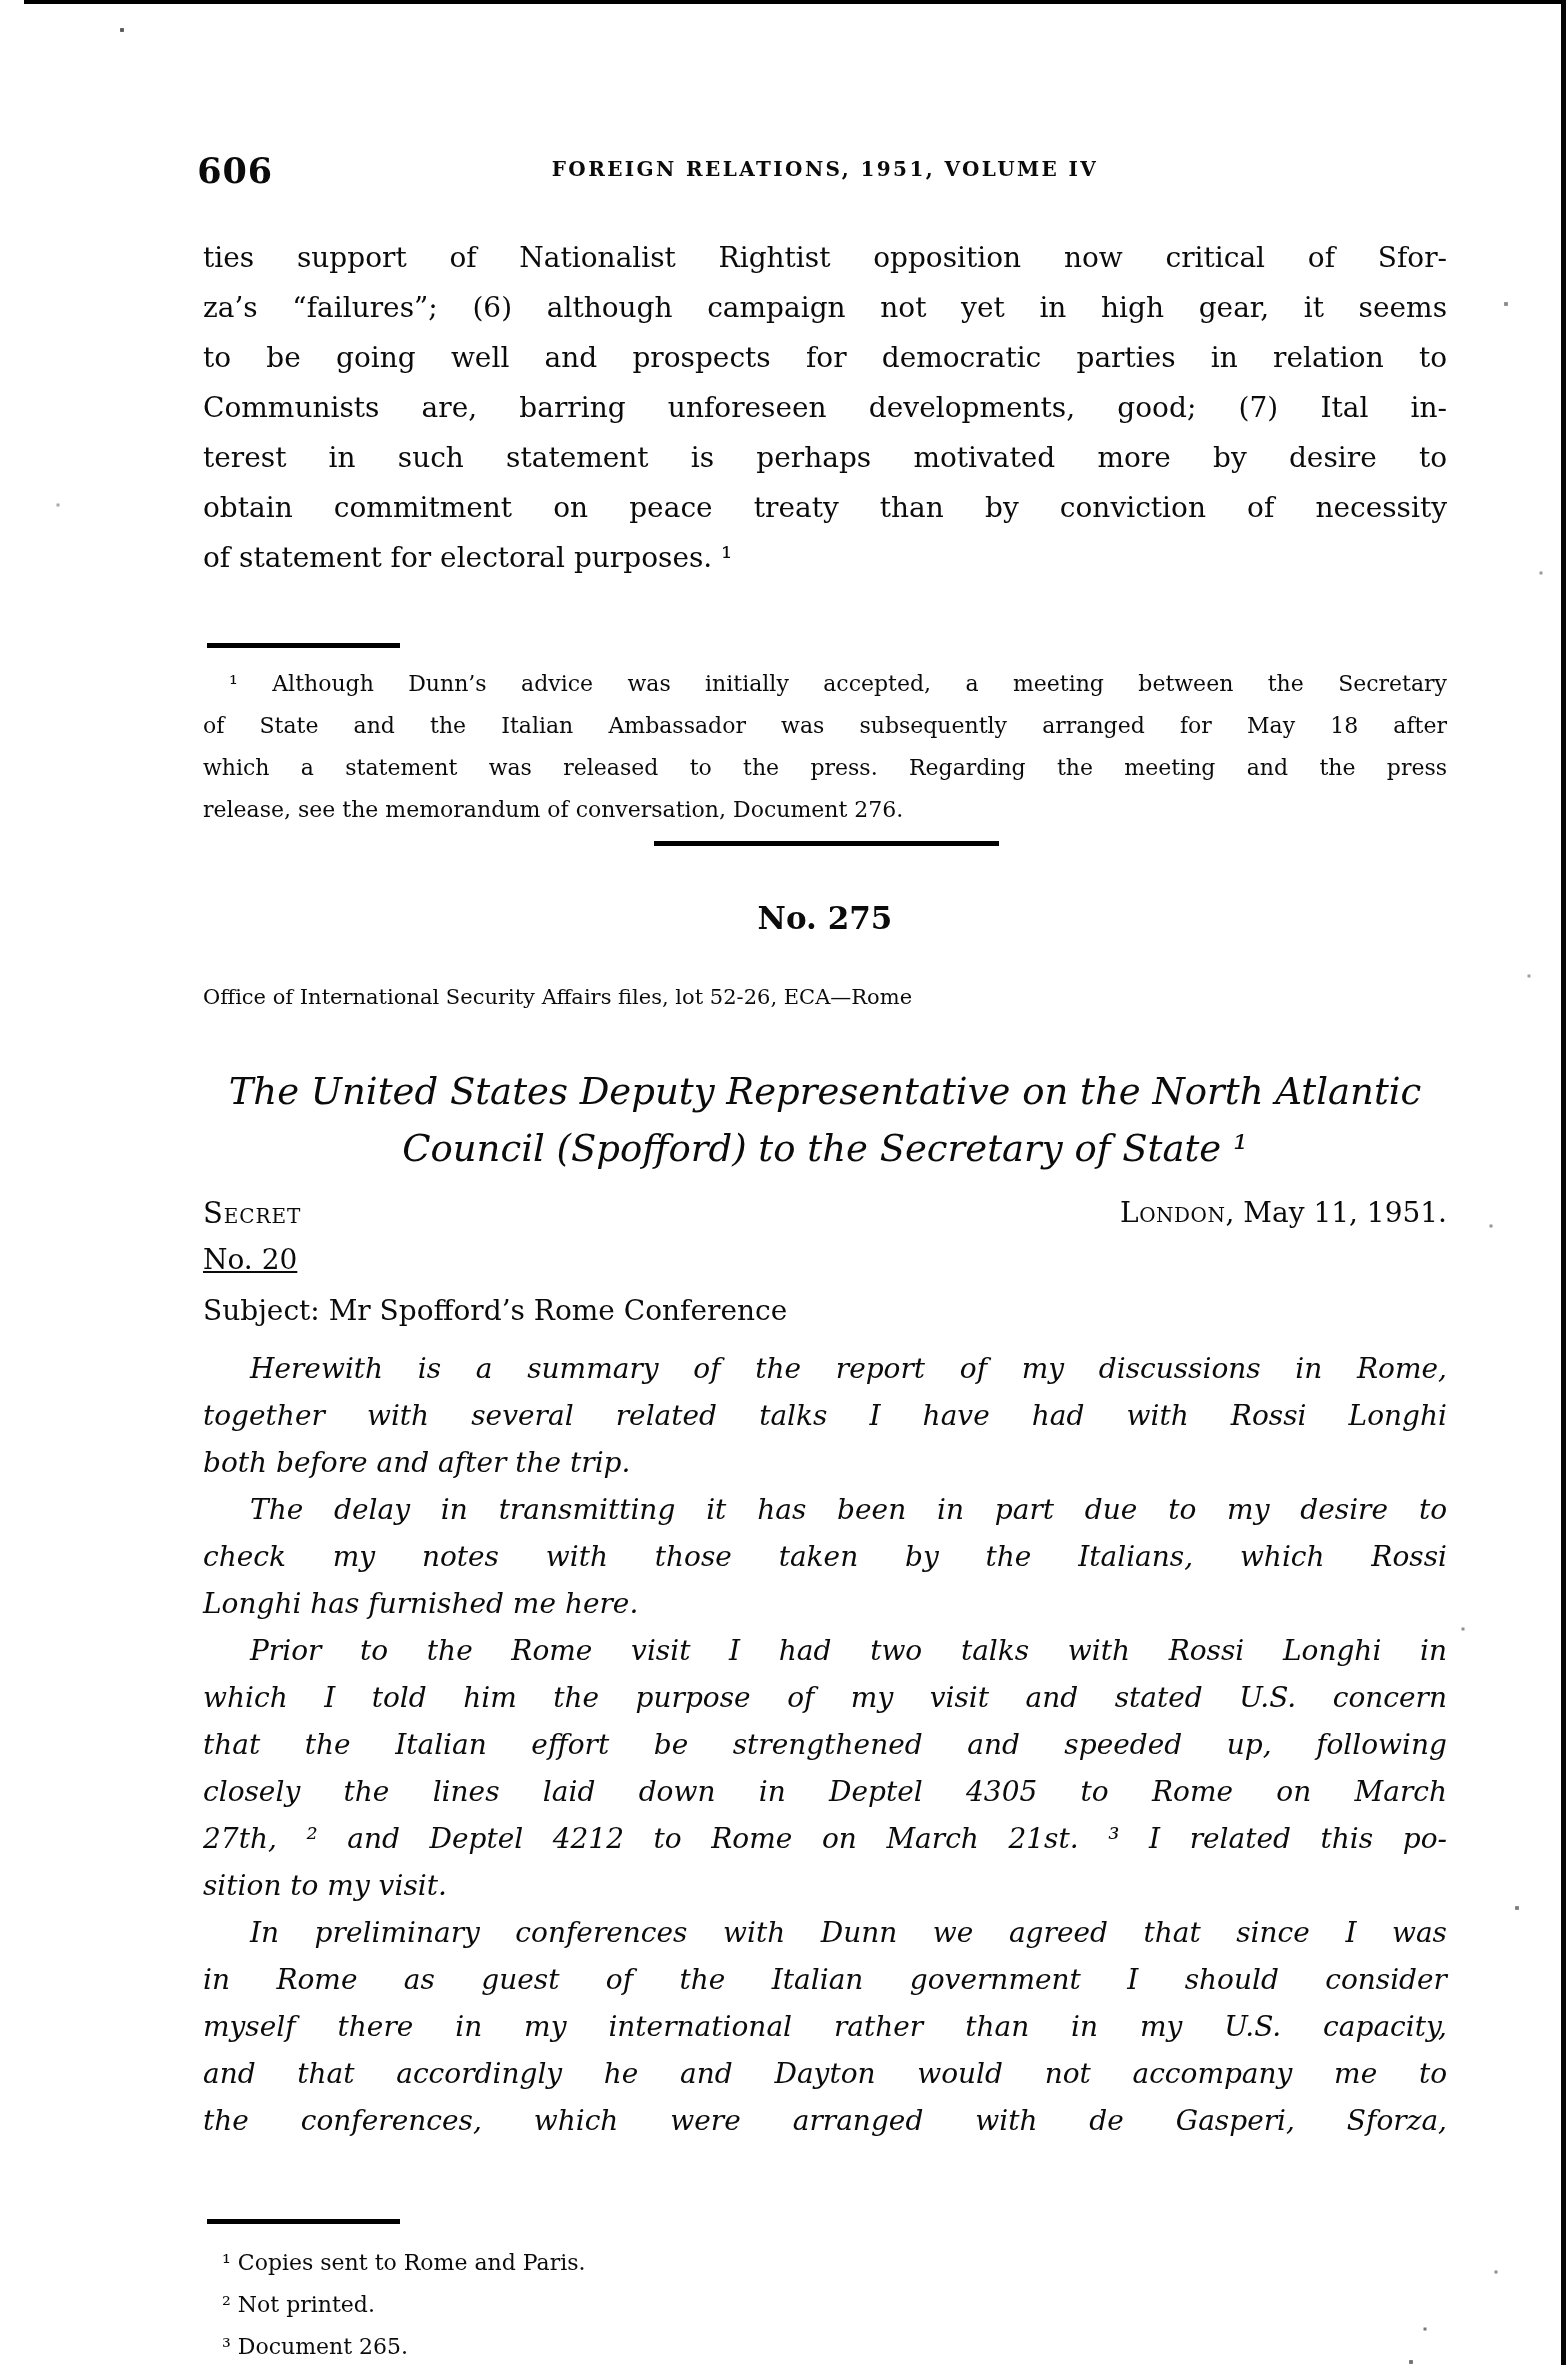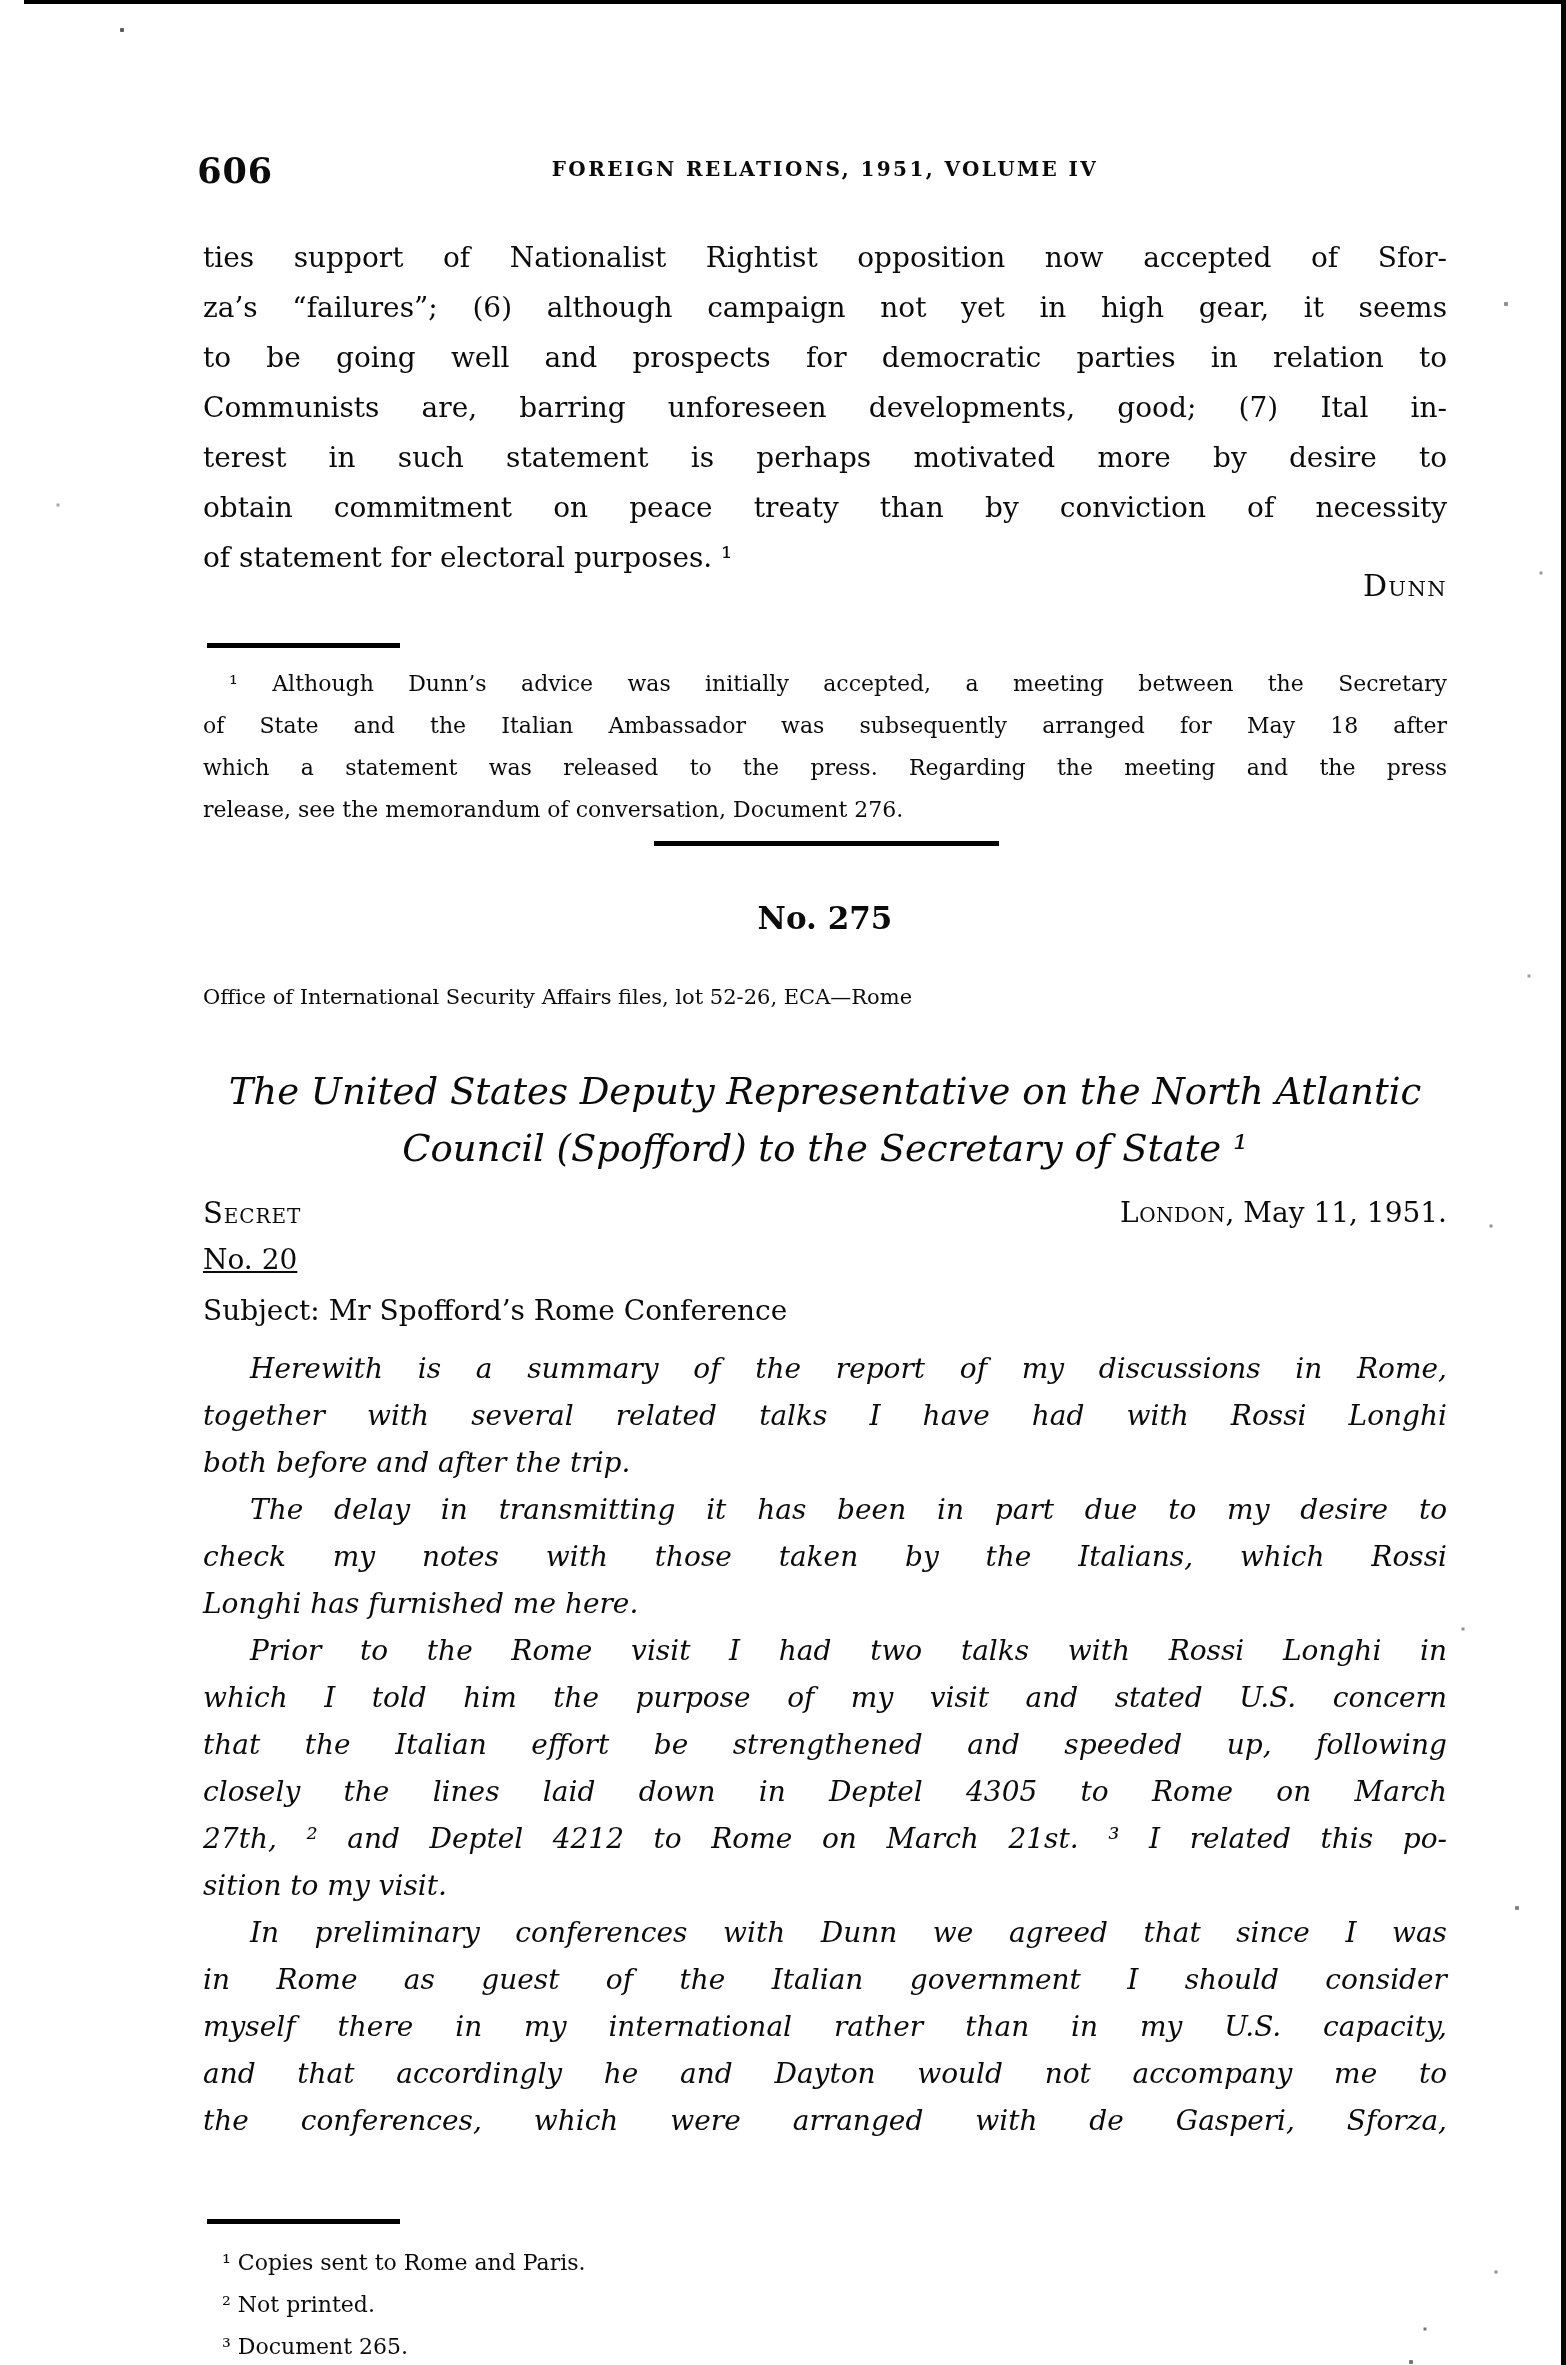--- a/index.html
+++ b/index.html
@@ -77,32 +77,29 @@
   <div class="top-bar"></div>
   <div class="right-bar"></div>
   <div class="speckles"></div>
 
   <div class="col header-row" style="position:absolute;">
     <span class="page-number">606</span>
     <span class="running-header">FOREIGN RELATIONS, 1951, VOLUME IV</span>
   </div>
 
   <div class="col bodytext p1" style="position:absolute;">
-      <div class="jline first">ties support of Nationalist Rightist opposition now accepted of Sfor-</div>
+      <div class="jline first">ties support of Nationalist Rightist opposition now critical of Sfor-</div>
       <div class="jline">za’s “failures”; (6) although campaign not yet in high gear, it seems</div>
       <div class="jline">to be going well and prospects for democratic parties in relation to</div>
       <div class="jline">Communists are, barring unforeseen developments, good; (7) Ital in-</div>
       <div class="jline">terest in such statement is perhaps motivated more by desire to</div>
       <div class="jline">obtain commitment on peace treaty than by conviction of necessity</div>
       <div class="jline last">of statement for electoral purposes. ¹</div>
     </div>
 
-  <div class="col signature-block" style="position:absolute;">
-    <span class="signature-name">Dunn</span>
-  </div>
 
   <div class="fn-rule-a"></div>
 
   <div class="col footnote1 fn-indent" style="position:absolute;">
       <div class="jline first">¹ Although Dunn’s advice was initially accepted, a meeting between the Secretary</div>
       <div class="jline">of State and the Italian Ambassador was subsequently arranged for May 18 after</div>
       <div class="jline">which a statement was released to the press. Regarding the meeting and the press</div>
       <div class="jline last">release, see the memorandum of conversation, Document 276.</div>
     </div>
 

